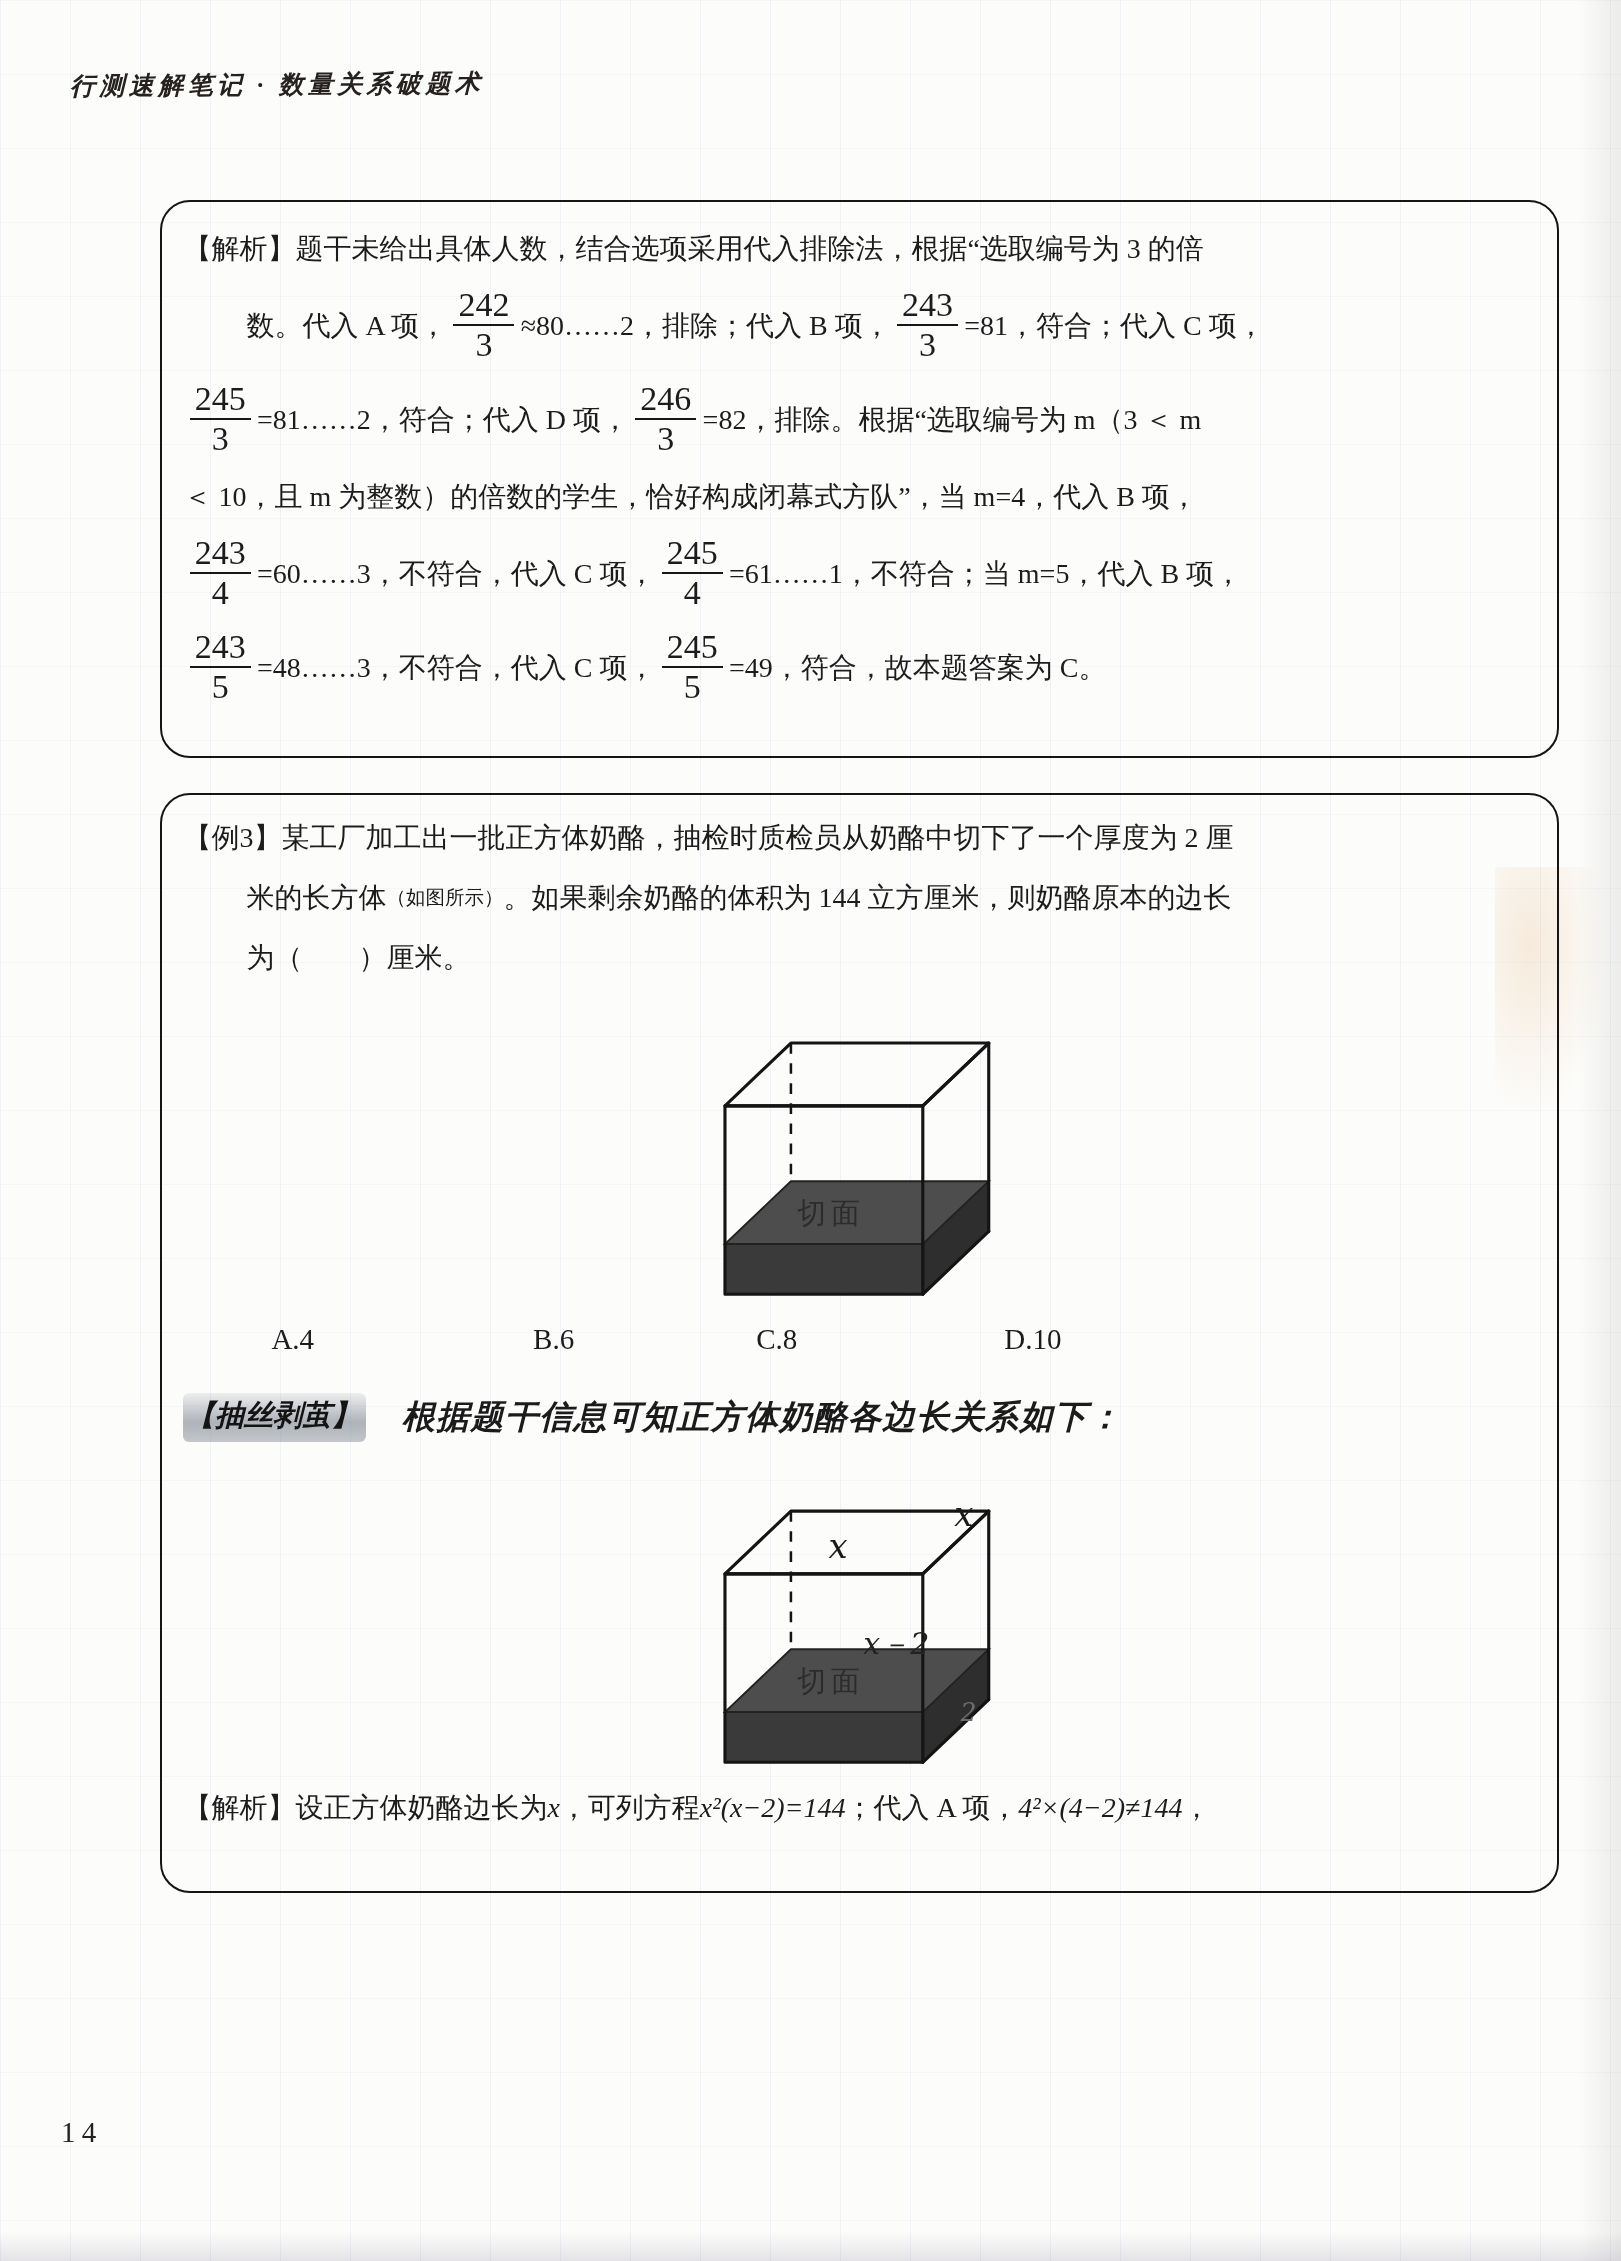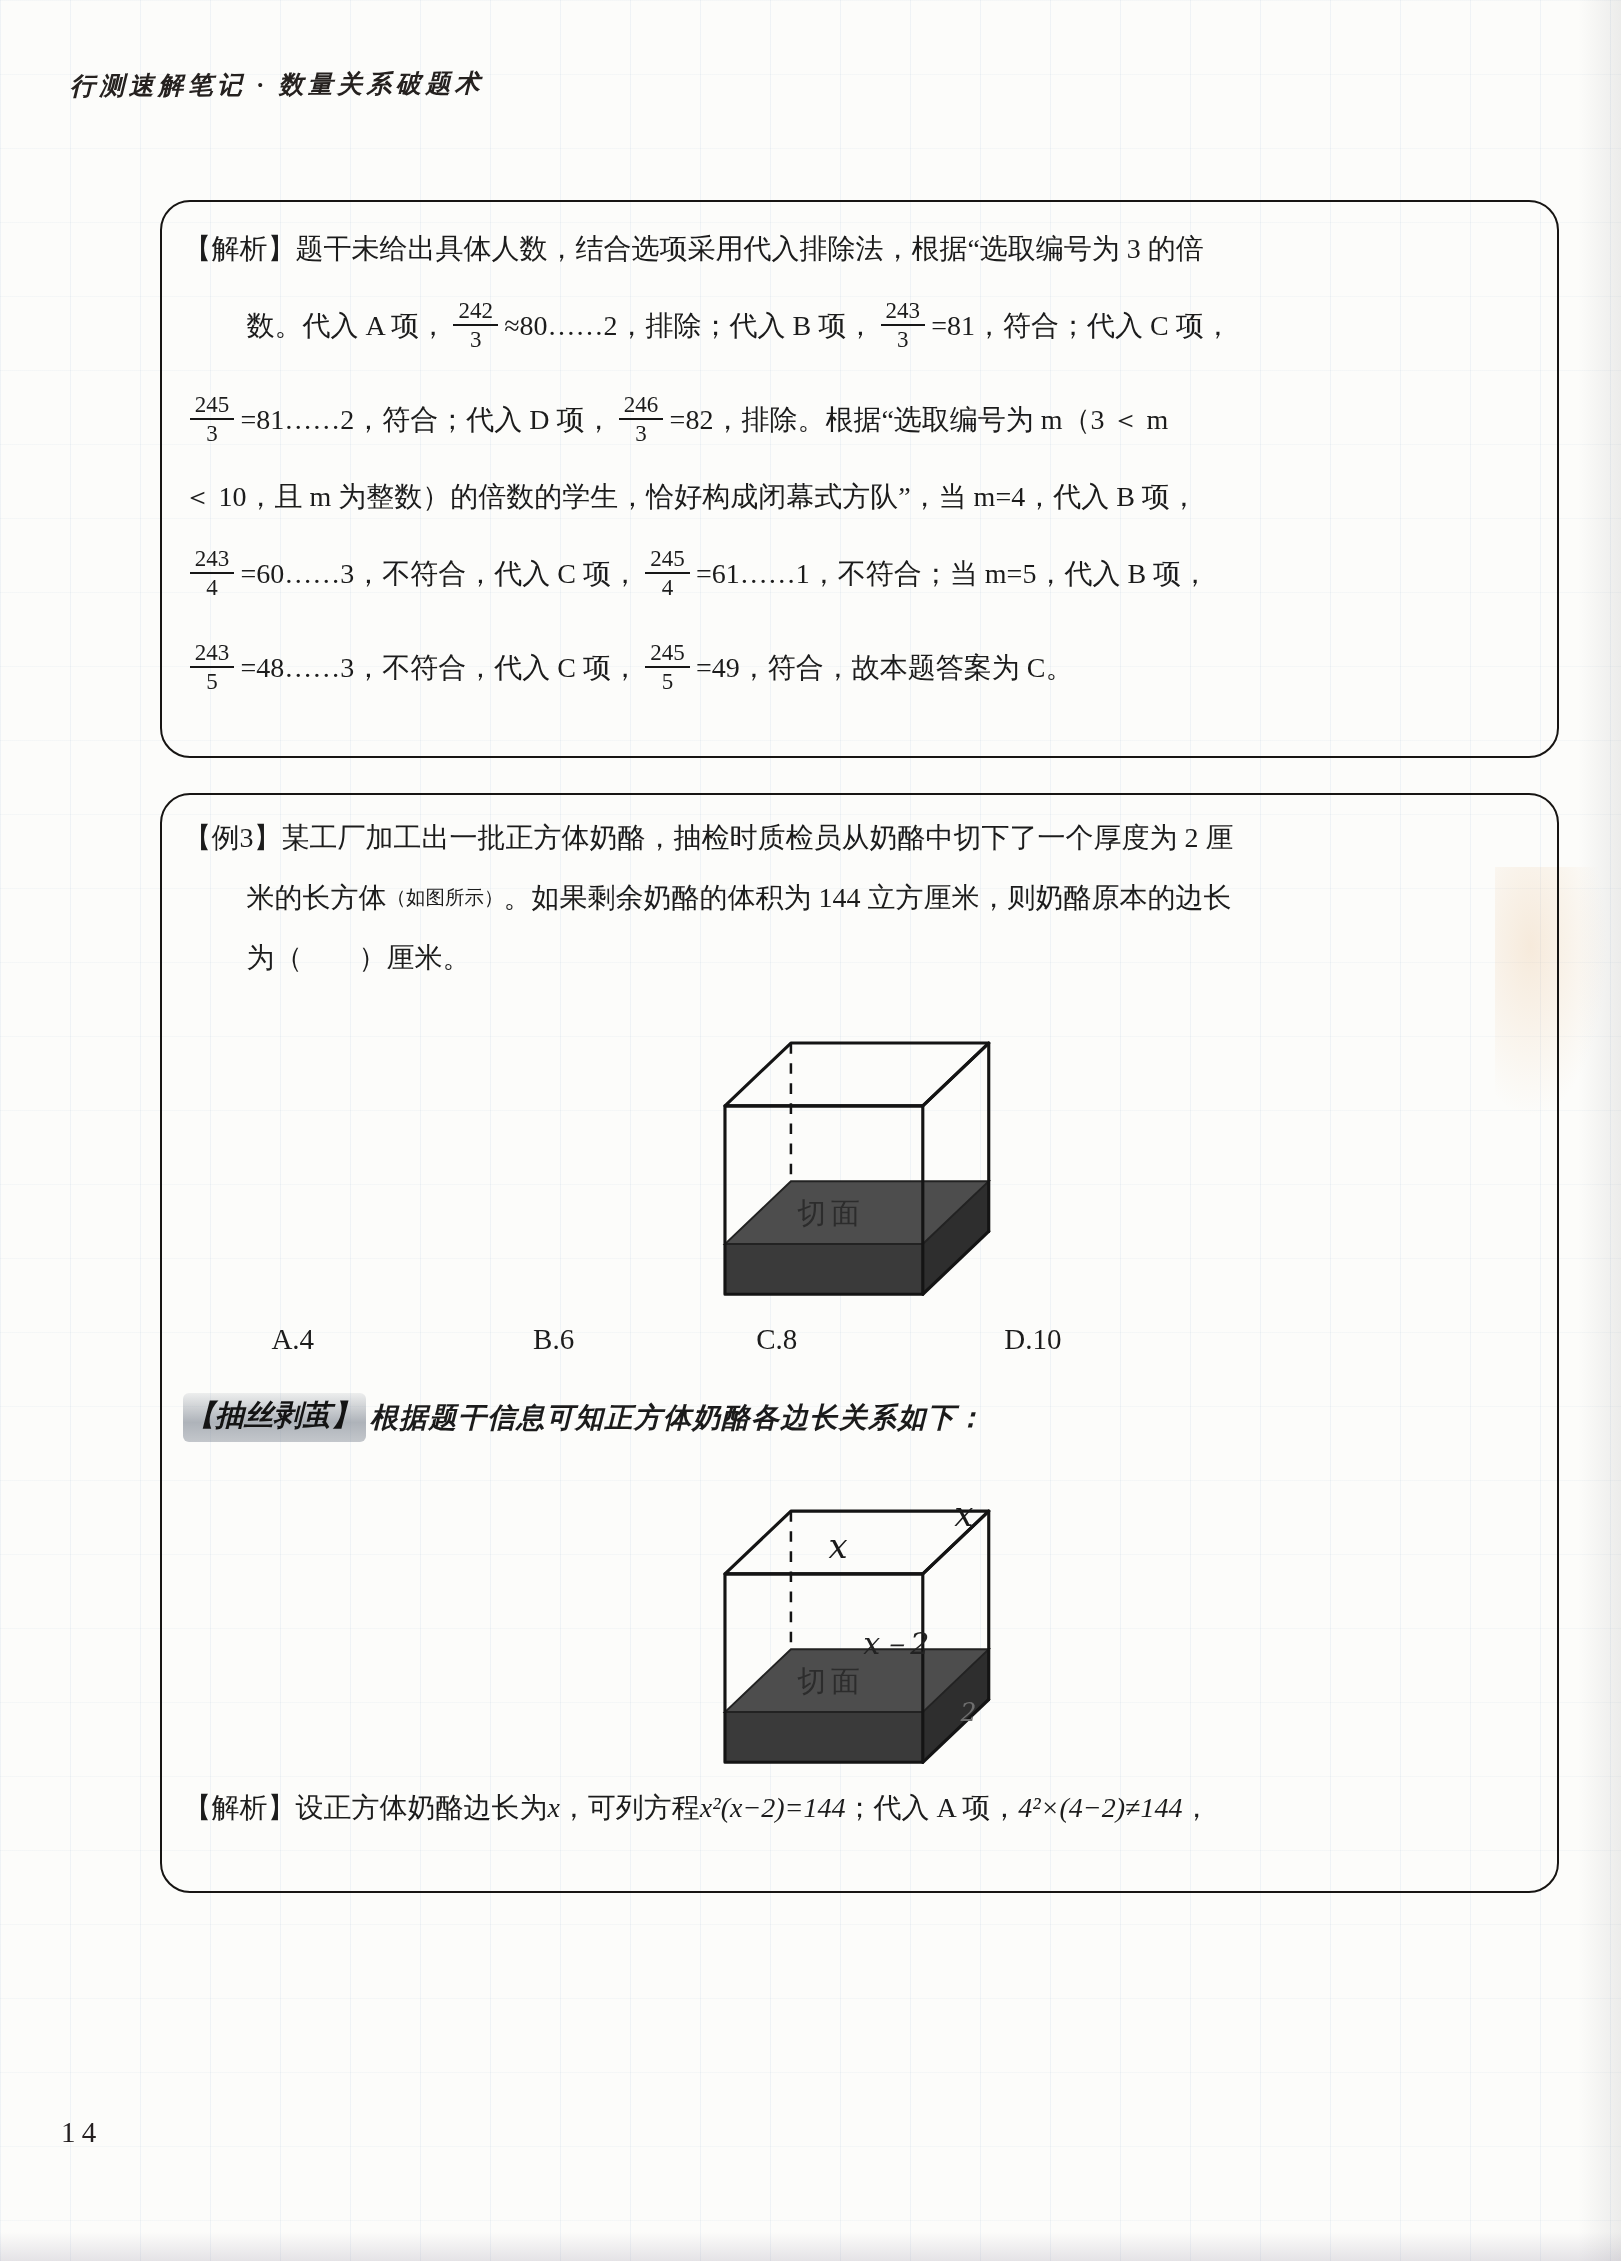--- a/index.html
+++ b/index.html
@@ -34,40 +34,40 @@
     border:2.5px solid #171513;border-radius:30px;
     box-sizing:border-box;background:transparent;
   }
   #box1{top:200px;height:558px;padding:16.3px 21.4px 0 21.4px;}
   #box2{top:793px;height:1100px;padding:12.6px 21.4px 0 21.4px;}
   .tline{display:flex;align-items:center;font-size:28px;line-height:1.2;white-space:nowrap;}
   .h96{height:60px;}
   .h150{height:94px;}
   .indent{padding-left:63px;}
   .frac{display:inline-flex;flex-direction:column;align-items:center;
-    font-size:23px;line-height:1.02;margin:0 6.3px;}
+    font-size:34px;line-height:1.02;margin:0 6.3px;}
   .frac .num{border-bottom:2.5px solid #171717;padding:0 5px 1.9px 5px;}
   .frac .den{padding-top:1.9px;}
   .smalltext{font-size:19.5px;}
   .figure{display:block;margin:0 auto;}
   .fig1wrap{width:327px;margin:33px auto 0 auto;}
   .fig2wrap{width:327px;margin:16.3px auto 0 auto;}
   .options-row{display:flex;align-items:center;height:53px;margin-top:8.8px;font-size:29px;}
   .opt-a{margin-left:88px;}
   .opt-b{margin-left:219px;}
   .opt-c{margin-left:182px;}
   .opt-d{margin-left:207px;}
   .sichou-row{display:flex;align-items:center;height:60px;margin-top:21.4px;white-space:nowrap;}
   .hand{font-style:italic;}
   .tag-hl{
     display:inline-block;font-style:italic;font-weight:700;font-size:29px;color:#141414;
     background:linear-gradient(to bottom, rgba(126,134,146,0.12), rgba(126,134,146,0.62) 60%, rgba(126,134,146,0.45));
     border-radius:6px;padding:2.5px 6.3px 6.3px 2.5px;margin-right:3.8px;
   }
-  .sichou-text{font-style:italic;font-size:28px;font-weight:600;color:#1b1b1b;letter-spacing:1.3px;}
+  .sichou-text{font-style:italic;font-size:33px;font-weight:600;color:#1b1b1b;letter-spacing:1.3px;margin-left:32px;}
   .jline{display:flex;align-items:center;height:60px;font-size:28px;white-space:nowrap;}
   .page-num{
     position:absolute;left:61px;top:2116px;font-size:29px;letter-spacing:6.3px;color:#241f20;
   }
   .cube-edge{fill:none;stroke:#141414;stroke-width:5;stroke-linejoin:round;stroke-linecap:round;}
   .cube-edge-thin{fill:none;stroke:#222;stroke-width:3;}
   .cube-dash{fill:none;stroke:#141414;stroke-width:4;stroke-dasharray:17 15;}
   .slab-top{fill:#4d4d4d;}
   .slab-front{fill:#3a3a3a;}
   .slab-right{fill:#2e2e2e;}

